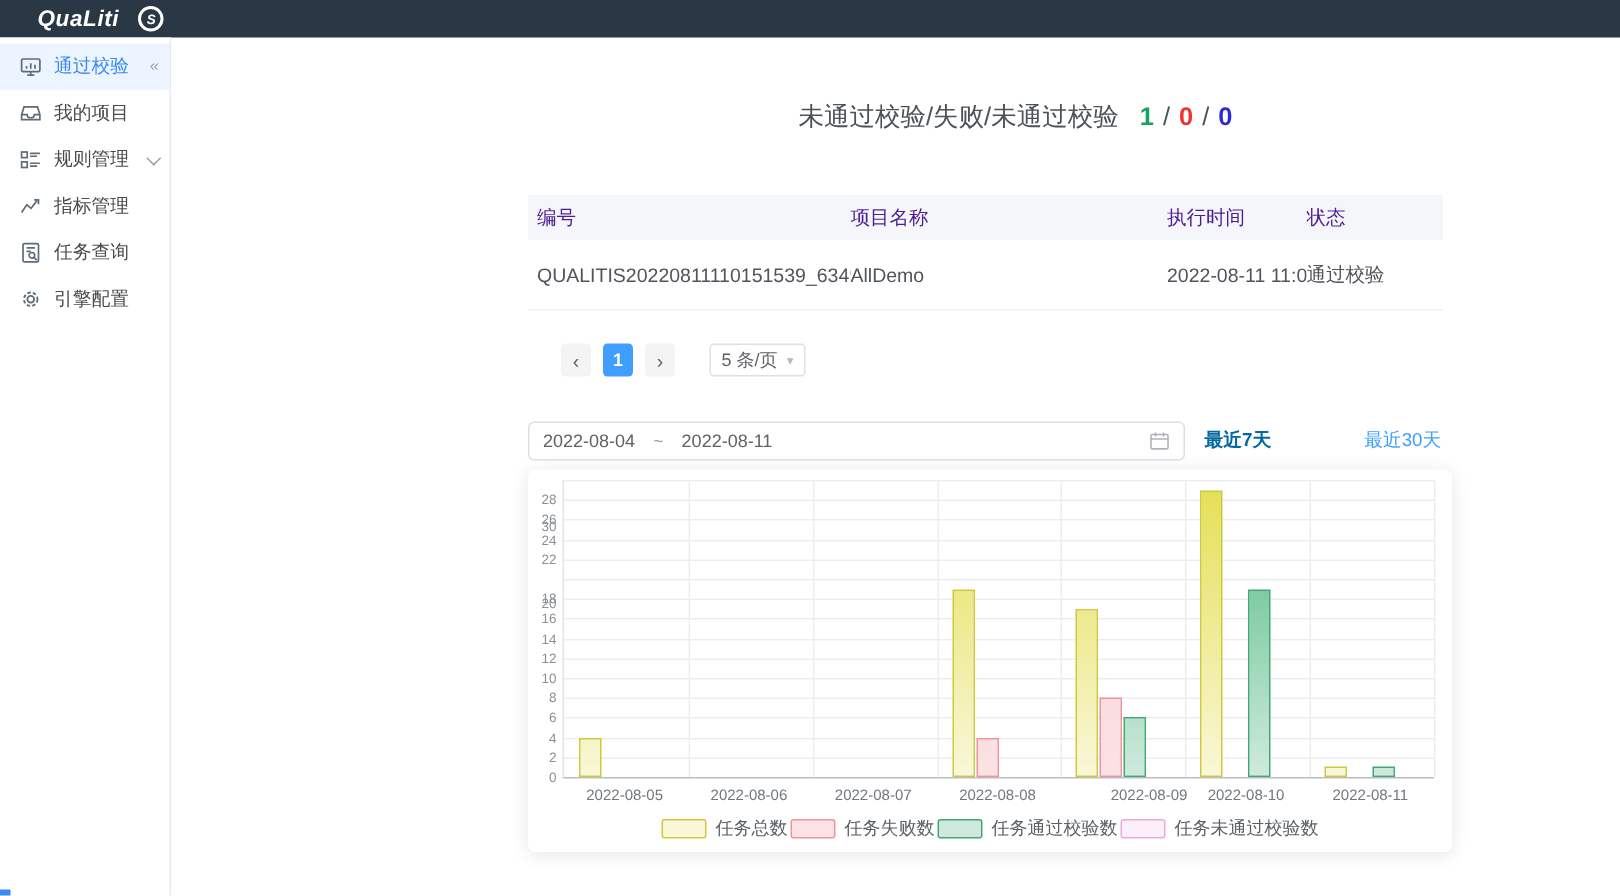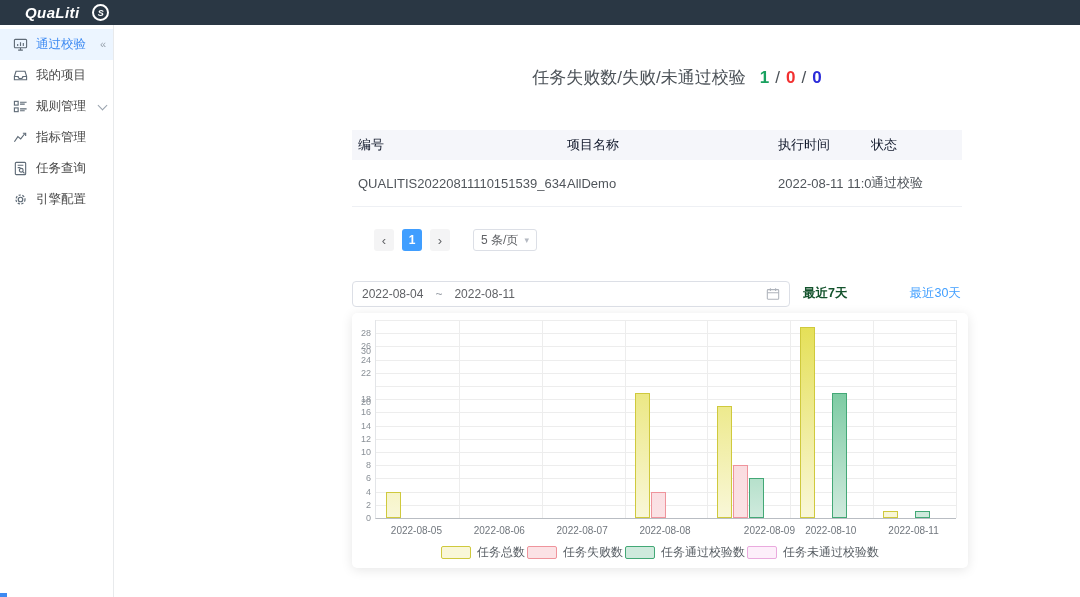--- a/index.html
+++ b/index.html
@@ -28,21 +28,21 @@
     transform:rotate(45deg);margin-top:-3px;}
   .scroll-fragment{position:absolute;left:0;bottom:0;width:7px;height:4px;background:#3d8af2;}
   
   .summary{position:absolute;left:352px;top:66px;width:650px;display:flex;justify-content:center;
     align-items:baseline;gap:14px;}
   .summary-title{font-size:17px;color:#4c5258;}
   .summary-counts{font-size:17px;font-weight:600;display:flex;align-items:baseline;gap:6px;}
   .count-sep{color:#4c5258;font-weight:400;}
   
   .table{position:absolute;left:352px;top:130px;width:610px;font-size:13px;}
-  .thead{display:flex;align-items:center;height:30px;background:#f5f6fa;color:#0f172a;}
+  .thead{display:flex;align-items:center;height:30px;background:#f5f6fa;color:#4c1d95;}
   .trow{display:flex;align-items:center;height:46px;color:#50555b;border-bottom:1px solid #eef0f4;}
   .col{box-sizing:border-box;white-space:nowrap;overflow:hidden;}
   .col-0{width:215px;padding-left:6px;}
   .col-1{width:211px;}
   .col-2{width:93px;}
   .col-3{width:91px;}
   
   .pagination{position:absolute;left:374px;top:229px;height:22px;display:flex;align-items:center;gap:8px;}
   .pg-btn{min-width:20px;height:22px;background:#f4f4f5;color:#606266;border-radius:3px;
     display:flex;align-items:center;justify-content:center;font-size:13px;cursor:pointer;box-sizing:border-box;}
@@ -50,21 +50,21 @@
   .pg-size{margin-left:15px;width:64px;height:22px;border:1px solid #dcdfe6;border-radius:3px;
     display:flex;align-items:center;justify-content:space-between;padding:0 7px;font-size:12px;
     color:#606266;background:#fff;box-sizing:border-box;cursor:pointer;}
   .pg-caret{color:#b4b9c2;font-size:9px;}
   
   .date-row{position:absolute;left:352px;top:275px;width:620px;height:37px;display:flex;align-items:center;}
   .date-input{width:438px;height:26px;border:1px solid #dcdfe6;border-radius:4px;box-sizing:border-box;
     display:flex;align-items:center;gap:12px;padding:0 9px;font-size:12px;color:#606266;background:#fff;}
   .date-sep{color:#9aa0a8;}
   .cal{margin-left:auto;color:#aeb3bb;display:flex;}
-  .quick7{margin-left:13px;font-size:12.5px;color:#14532d;font-weight:600;cursor:pointer;white-space:nowrap;}
+  .quick7{margin-left:13px;font-size:12.5px;color:#0369a1;font-weight:600;cursor:pointer;white-space:nowrap;}
   .quick30{margin-left:62px;font-size:12.5px;color:#409eff;cursor:pointer;white-space:nowrap;}
   
   .chart-card{position:absolute;left:352px;top:313px;width:616px;height:255px;background:#fff;
     border-radius:5px;box-shadow:0 2px 12px rgba(0,0,0,.10);}
   .plot{position:absolute;left:23px;top:7px;width:580px;height:198px;
     border-left:1px solid #e3e5e8;border-bottom:1px solid #b9bdc3;box-sizing:content-box;}
   .hgrid{position:absolute;left:0;width:580px;height:1px;background:#ededed;}
   .vgrid{position:absolute;top:0;width:1px;height:198px;background:#ededed;}
   .bar{position:absolute;box-sizing:border-box;border-style:solid;border-width:1px;
     background-size:100% 198px;background-position:bottom;background-repeat:no-repeat;}
@@ -147,21 +147,21 @@
             <circle cx="8" cy="8" r="4.8" stroke-dasharray="2.4 1.6"></circle>
           </svg>
         </span>
         <span class="lbl">引擎配置</span>
       </div>
     </div>
 </div>
 <div class="scroll-fragment"></div>
 
 <div class="summary">
-  <span class="summary-title">任务失败数/失败/未通过校验</span>
+  <span class="summary-title">未通过校验/失败/未通过校验</span>
   <span class="summary-counts">
       <span style="color: rgb(25, 161, 95);">1</span>
       <span class="count-sep">/</span>
       <span style="color: rgb(242, 48, 48);">0</span>
       <span class="count-sep">/</span>
       <span style="color: rgb(42, 42, 217);">0</span>
     </span>
 </div>
 
 <div class="table">
@@ -275,16 +275,16 @@
       </span>
       <span class="lg-item">
         <span class="lg-swatch" style="border-color: rgb(234, 170, 222); background: rgb(253, 239, 250);"></span>
         <span>任务未通过校验数</span>
       </span>
     </div>
 <span class="xtick" style="left: 22.4286px;">2022-08-05</span>
     <span class="xtick" style="left: 105.286px;">2022-08-06</span>
     <span class="xtick" style="left: 188.143px;">2022-08-07</span>
     <span class="xtick" style="left: 271px;">2022-08-08</span>
-    <span class="xtick" style="left: 359px; text-align: right;">2022-08-09</span>
+    <span class="xtick" style="left: 372px;">2022-08-09</span>
     <span class="xtick" style="left: 436.714px;">2022-08-10</span>
     <span class="xtick" style="left: 519.571px;">2022-08-11</span>
   </div>
 
 </body></html>

